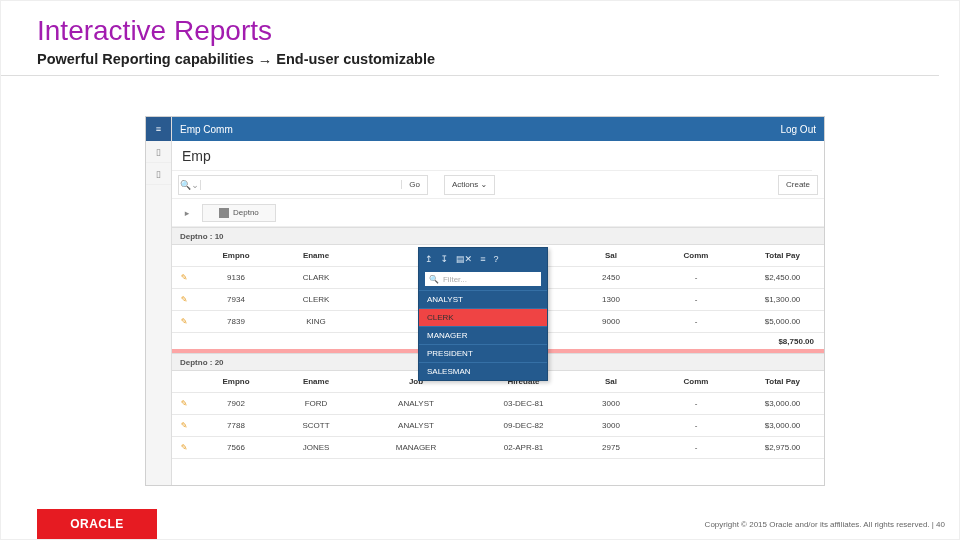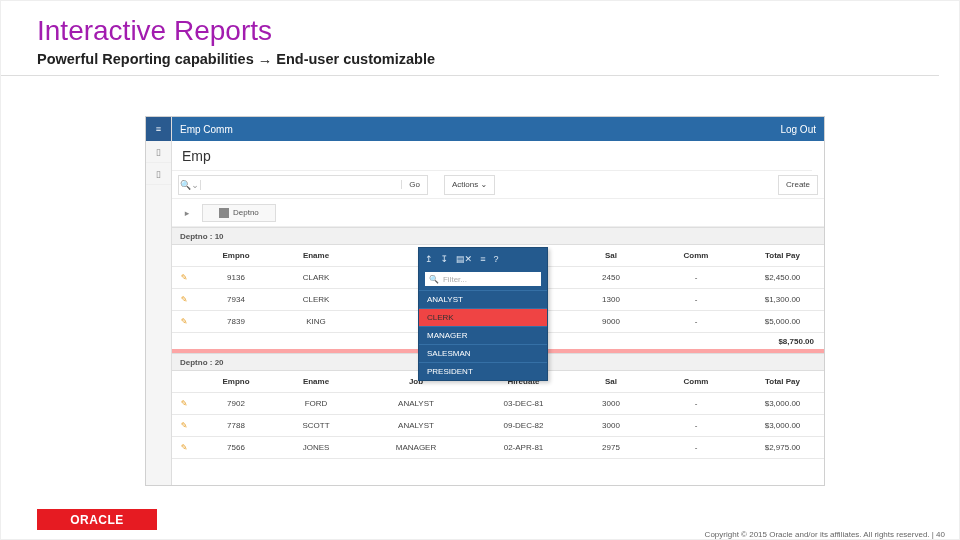--- a/index.html
+++ b/index.html
@@ -46,21 +46,21 @@
   .edit { color:#e8a330;}
   
   .popup { position:absolute; left:272px; top:130px; width:130px; background:#245a8e; border:1px solid #1d4b76; box-shadow:2px 2px 4px rgba(0,0,0,.2); color:#fff; font-size:8px;}
   .popup .icons { display:flex; padding:6px 6px 4px 6px; gap:8px; color:#dbe8f4;}
   .popup .icons span{font-size:9px;}
   .popup .inp2{ background:#fff; color:#aaa; margin:4px 6px; height:14px; display:flex; align-items:center; padding:0 4px;}
   .popup .inp2 .m{color:#999; margin-right:4px;}
   .popup .opts div { padding:4px 8px; border-top:1px solid #3570a6; color:#fff;}
   .popup .opts div.hl { background:#ef4444; color:#333;}
   
-  .footer { position:absolute; left:0; right:0; bottom:0; height:30px; display:flex; flex-direction:column;}
+  .footer { position:absolute; left:0; right:0; bottom:0; height:30px; display:flex; align-items:center;}
   .olog { width:120px; height:30px; background:#e61b22; display:flex; align-items:center; justify-content:center; color:#fff; font-weight:700; font-size:12px; letter-spacing:0.5px; margin-left:36px;}
   .copy { margin-left:auto; font-size:8px; color:#666; padding-right:14px;}
 </style>
 </head>
 <body>
 
 <div class="slide">
   <div class="title">Interactive Reports</div>
   <div class="subtitle">Powerful Reporting capabilities → End-user customizable</div>
 
@@ -186,22 +186,22 @@
         <span>?</span>
       </div>
       <div class="inp2">
         <span class="m">🔍</span>
         <span>Filter...</span>
       </div>
       <div class="opts">
         <div>ANALYST</div>
         <div class="hl">CLERK</div>
         <div>MANAGER</div>
+        <div>PRESIDENT</div>
         <div>SALESMAN</div>
-        <div>PRESIDENT</div>
       </div>
     </div>
   </div>
 
   <div class="footer">
     <div class="olog">ORACLE</div>
     <div class="copy">Copyright © 2015 Oracle and/or its affiliates. All rights reserved.  | 40</div>
   </div>
 </div>
 

